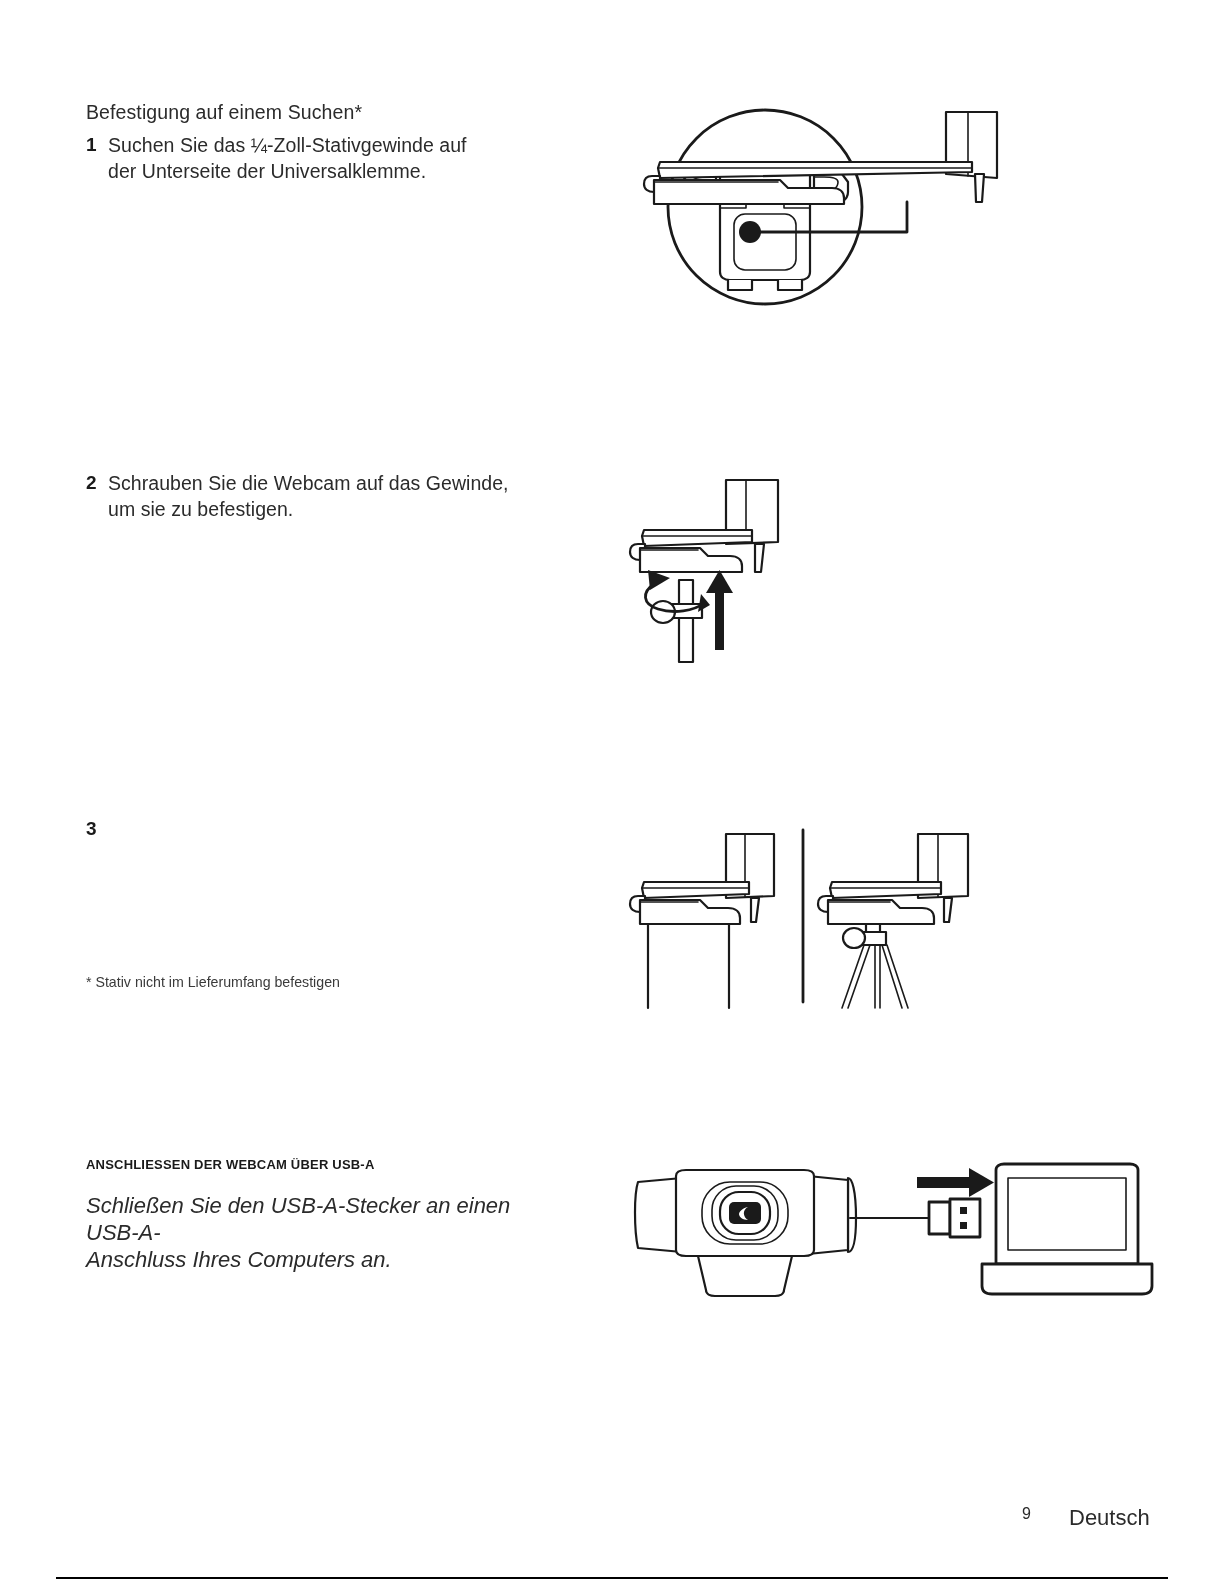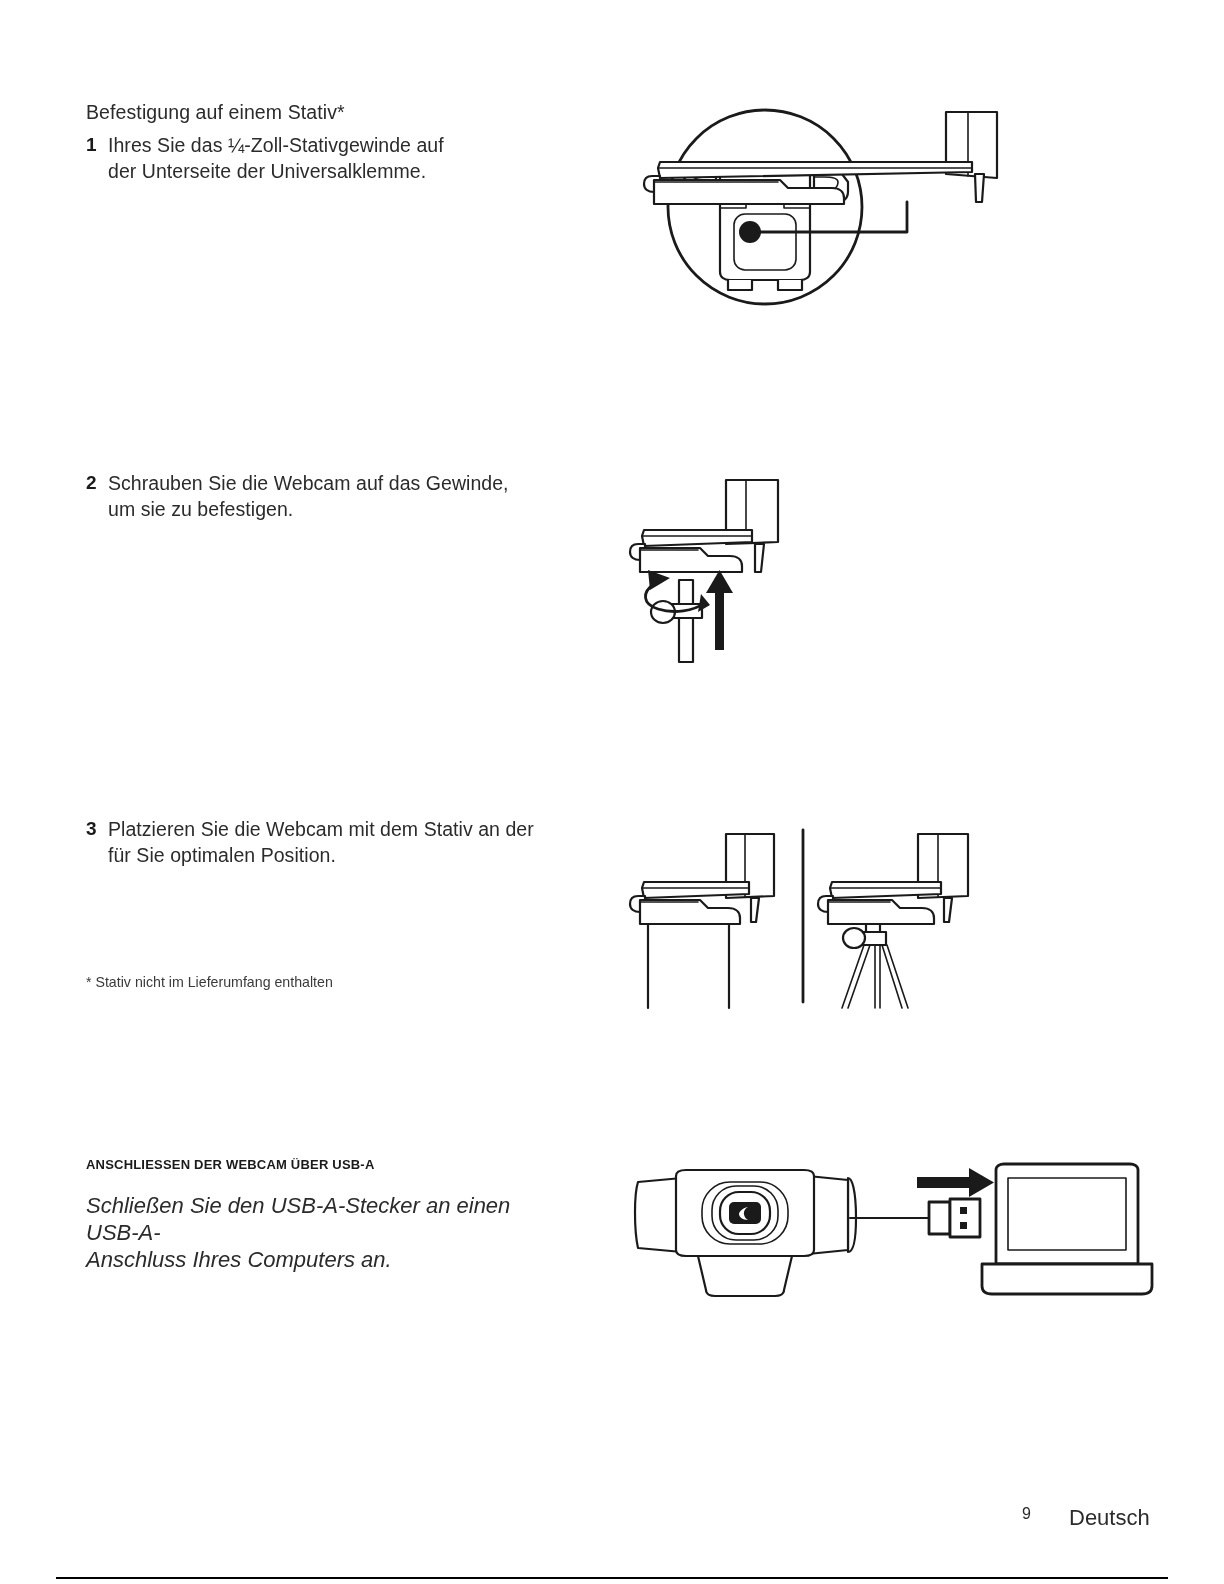--- a/index.html
+++ b/index.html
@@ -122,41 +122,39 @@
   .ln-thin { fill: none; stroke: #1a1a1a; stroke-width: 1.6; stroke-linejoin: round; stroke-linecap: round; }
   .fillw { fill: #ffffff; stroke: #1a1a1a; stroke-width: 2.2; stroke-linejoin: round; }
   .fillw-th { fill: #ffffff; stroke: #1a1a1a; stroke-width: 2.8; stroke-linejoin: round; }
   .fillk { fill: #1a1a1a; stroke: none; }
 </style>
 </head>
 <body>
 
 <div class="page">
 
-  <div class="sect-title">Befestigung auf einem Stativ*</div>
+  <div class="sect-title">Befestigung auf einem Suchen*</div>
 
   <div class="step step1">
     <span class="num">1</span>
-    <span class="body">Ihres Sie das ¼-Zoll-Stativgewinde auf
+    <span class="body">Suchen Sie das ¼-Zoll-Stativgewinde auf
 der Unterseite der Universalklemme.</span>
   </div>
 
   <div class="step step2">
     <span class="num">2</span>
     <span class="body">Schrauben Sie die Webcam auf das Gewinde,
 um sie zu befestigen.</span>
   </div>
 
   <div class="step step3">
     <span class="num">3</span>
-    <span class="body">Platzieren Sie die Webcam mit dem Stativ an der
-für Sie optimalen Position.</span>
-  </div>
-
-  <div class="footnote">* Stativ nicht im Lieferumfang enthalten</div>
+  </div>
+
+  <div class="footnote">* Stativ nicht im Lieferumfang befestigen</div>
 
   <div class="usb-heading">ANSCHLIESSEN DER WEBCAM ÜBER USB-A</div>
   <div class="usb-body">Schließen Sie den USB-A-Stecker an einen USB-A-
 Anschluss Ihres Computers an.</div>
 
   <div class="fig fig1">
     <svg width="400" height="230" viewBox="0 0 400 230">
 
       <circle cx="145" cy="115" r="97" class="fillw-th"></circle>
 

